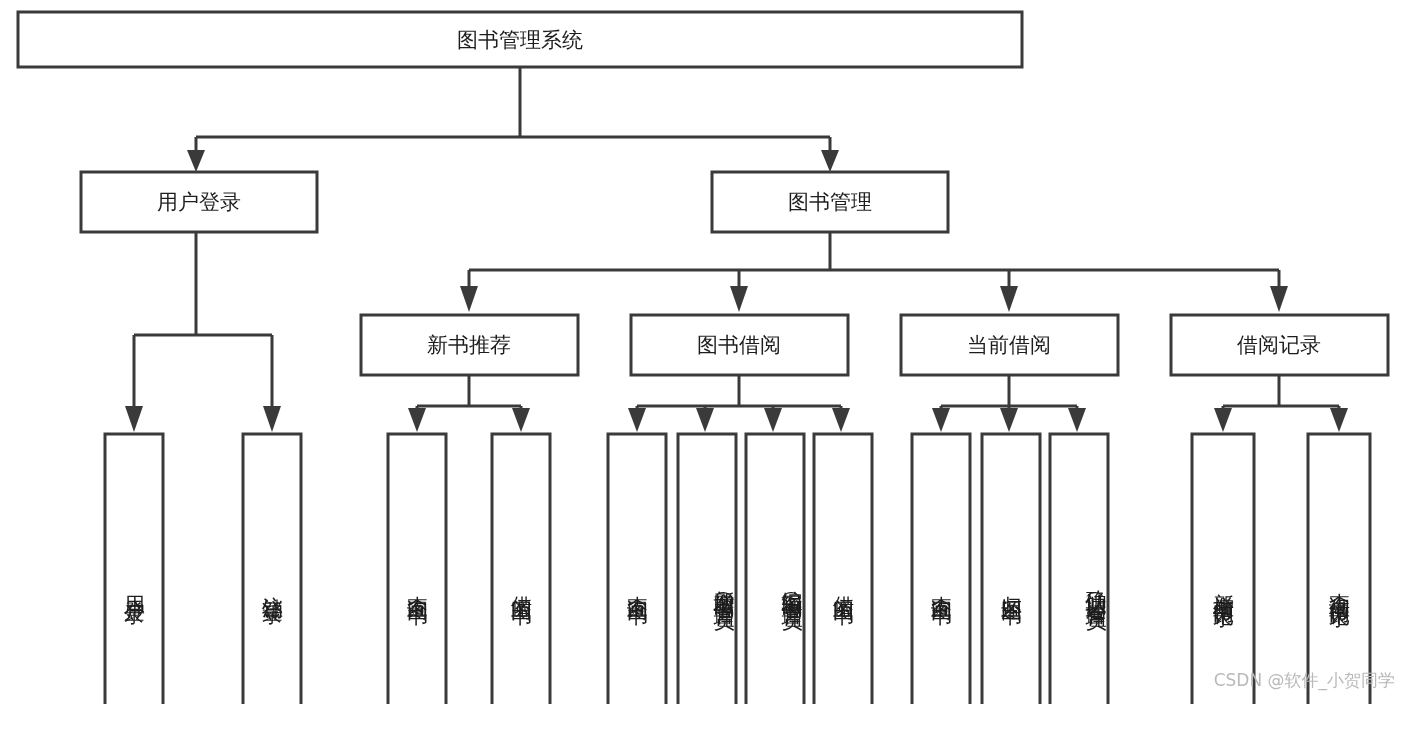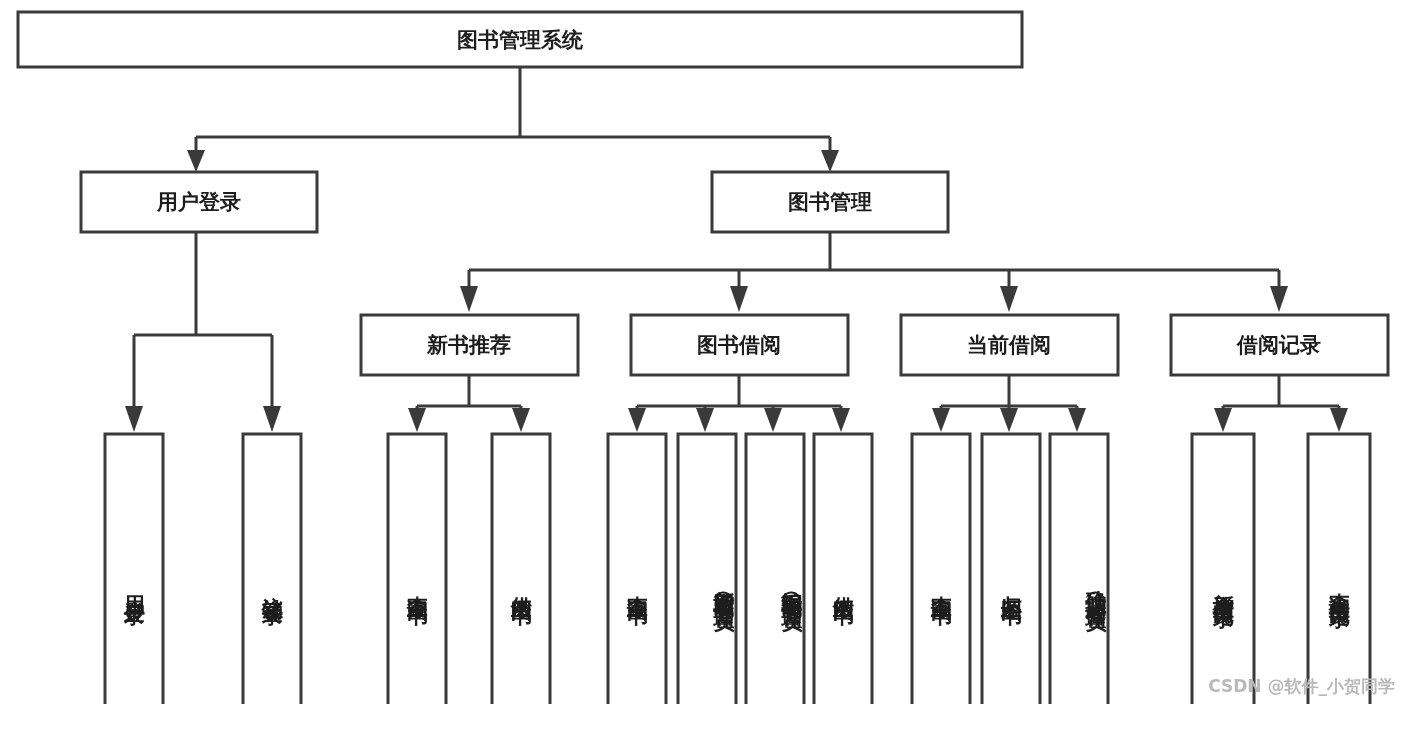--- a/index.html
+++ b/index.html
@@ -9,21 +9,20 @@
   }
   body {
     font-family: "DejaVu Sans", "Liberation Sans", sans-serif;
   }
   #diagram-root {
     position: relative;
     width: 1405px;
     height: 704px;
     background: #ffffff;
     overflow: hidden;
-    font-weight: bold;
   }
   svg.flow {
     position: absolute;
     left: 0;
     top: 0;
     width: 1405px;
     height: 747px;
   }
   .node-box {
     fill: #ffffff;
@@ -57,21 +56,21 @@
     line-height: 1.18;
     color: #1d1d1d;
     letter-spacing: 3px;
     white-space: nowrap;
     text-align: center;
     pointer-events: none;
   }
   .watermark {
     position: absolute;
     right: 10px;
-    bottom: 6px;
+    bottom: 12px;
     font-family: "DejaVu Sans", "Liberation Sans", sans-serif;
     font-size: 17px;
     color: #b9b9b9;
     white-space: nowrap;
     pointer-events: none;
   }
 </style>
 </head>
 <body>
 

